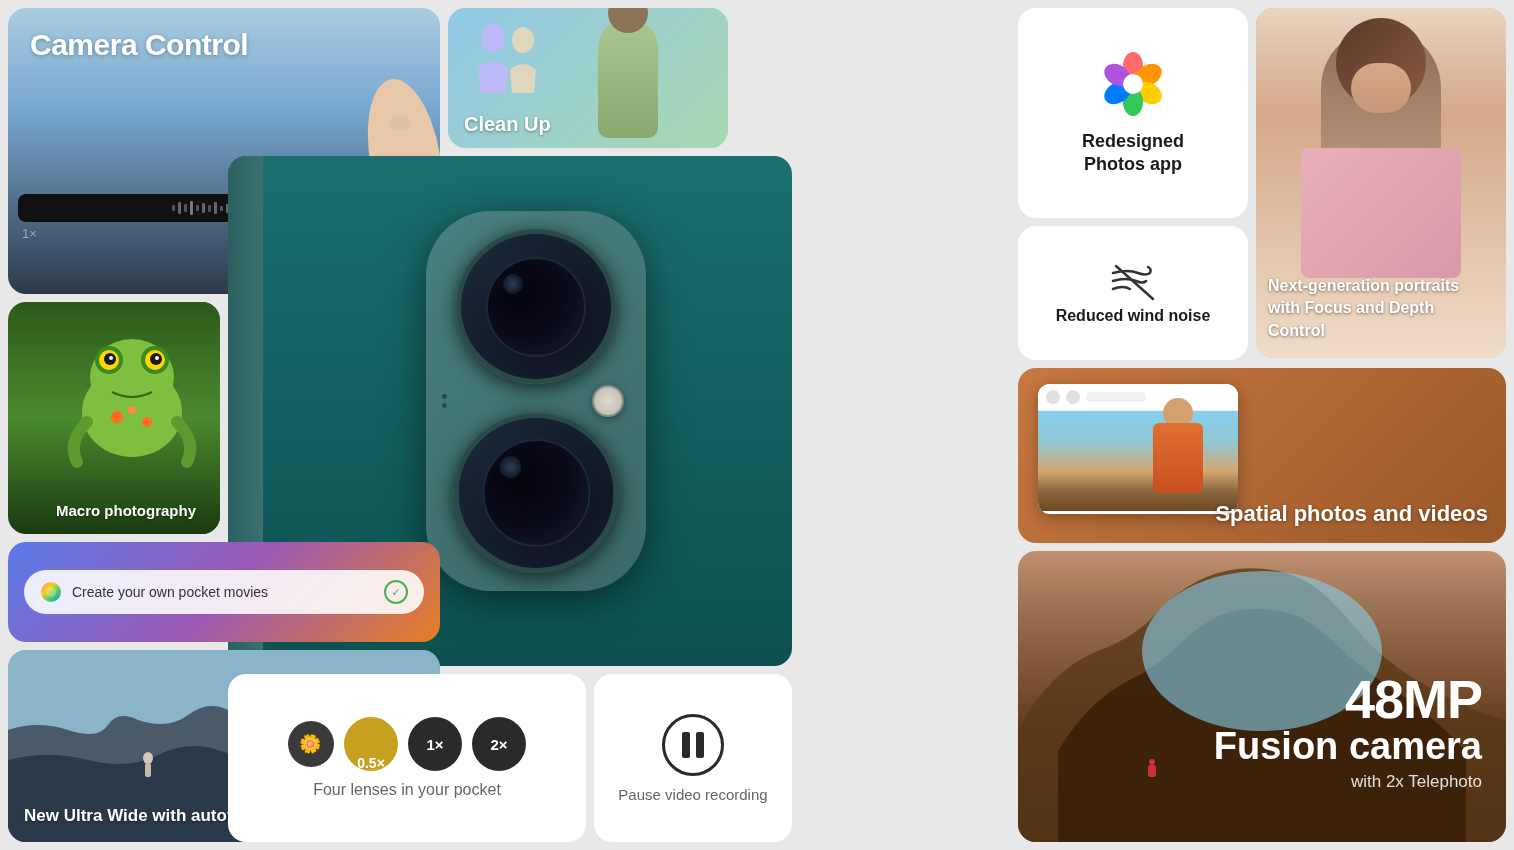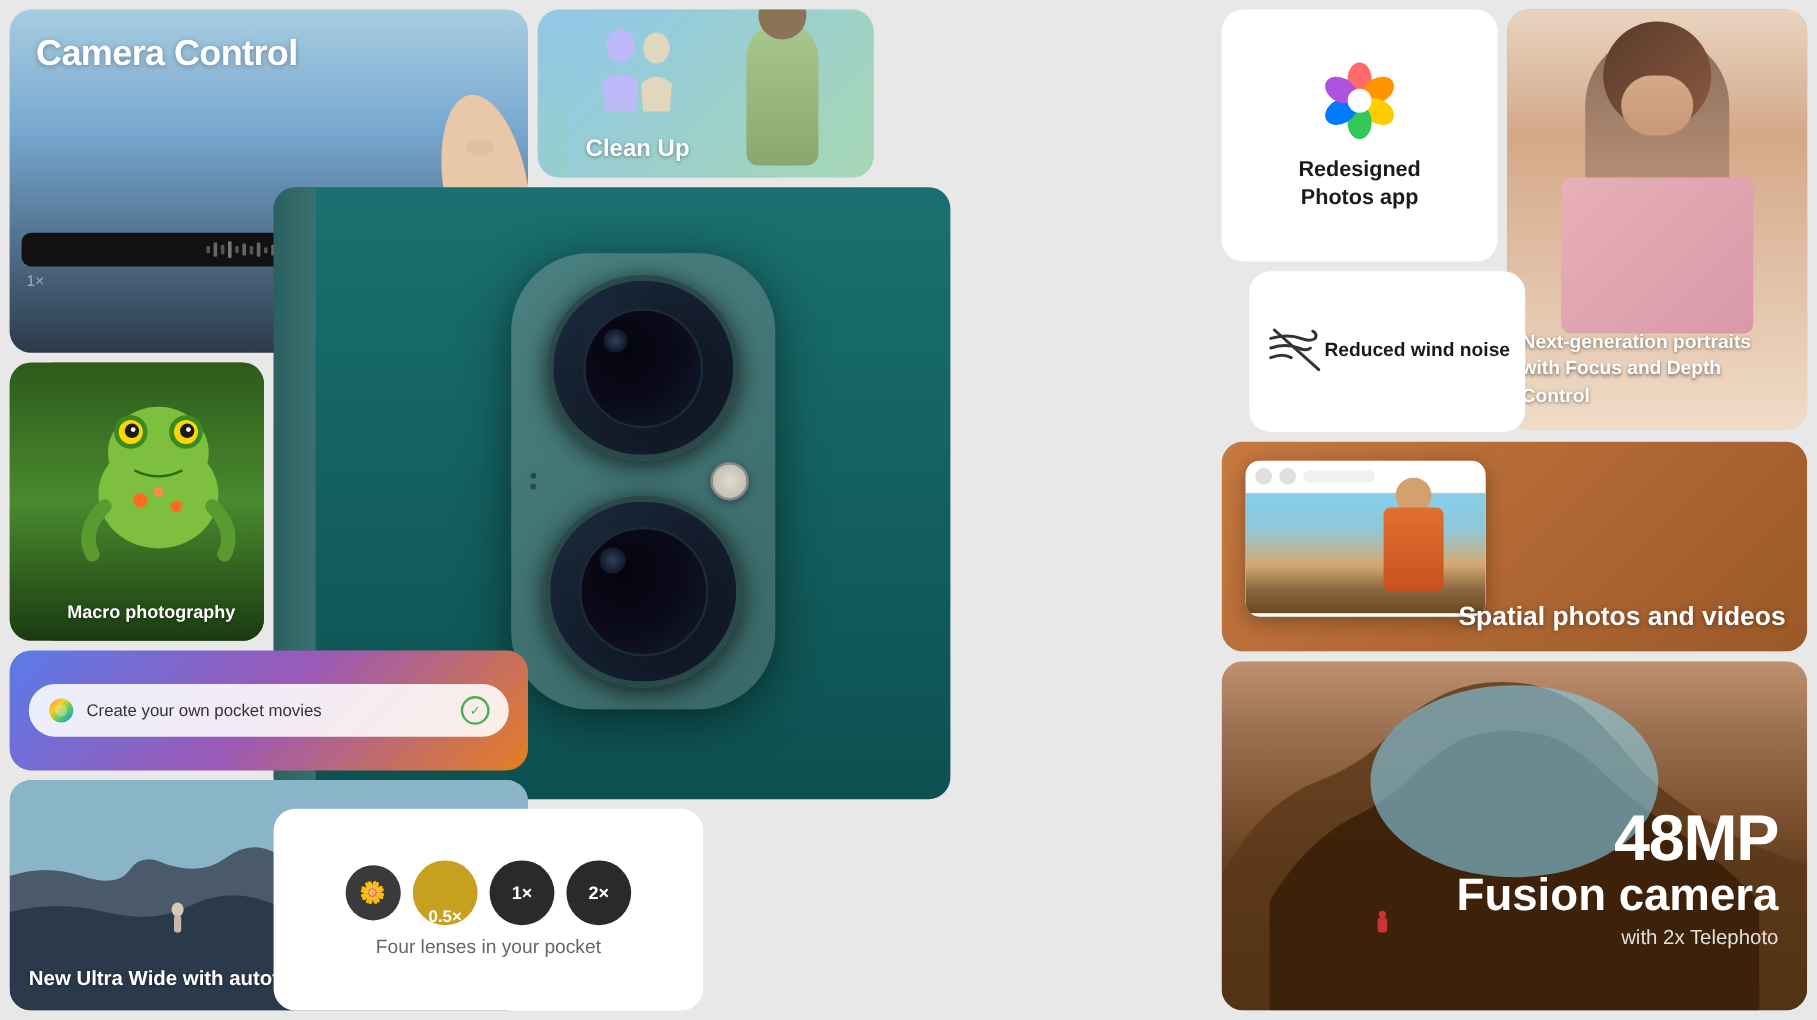--- a/index.html
+++ b/index.html
@@ -106,21 +106,21 @@
 
     <svg style="position:absolute;right:-5px;top:60px;width:160px;height:180px;" viewBox="0 0 160 180">
       <ellipse cx="120" cy="90" rx="35" ry="80" fill="#e8c8a8" transform="rotate(-10,120,90)"></ellipse>
       <ellipse cx="90" cy="140" rx="25" ry="10" fill="#d4a888"></ellipse>
       <ellipse cx="100" cy="60" rx="12" ry="8" fill="#e8c8a8"></ellipse>
       <ellipse cx="115" cy="55" rx="11" ry="7" fill="#e0c0a0"></ellipse>
     </svg>
   </div>
 
   <div class="tile t-clean-up" style="left:448px;top:8px;width:280px;height:140px;">
-    <div style="width:100%;height:100%;background:linear-gradient(135deg,#90c8e8 0%,#a8d8b0 100%);position:relative;margin-left:24px;">
+    <div style="width:100%;height:100%;background:linear-gradient(135deg,#90c8e8 0%,#a8d8b0 100%);position:relative;">
 
       <svg style="position:absolute;top:10px;left:20px;width:80px;height:80px;" viewBox="0 0 80 80">
         <ellipse cx="25" cy="20" rx="12" ry="14" fill="rgba(200,180,255,0.8)"></ellipse>
         <path d="M10 50 Q25 38 40 50 L38 75 L12 75 Z" fill="rgba(200,180,255,0.8)"></path>
         <ellipse cx="55" cy="22" rx="11" ry="13" fill="rgba(255,220,180,0.7)"></ellipse>
         <path d="M42 52 Q55 40 68 52 L66 75 L44 75 Z" fill="rgba(255,220,180,0.7)"></path>
       </svg>
 
       <div style="position:absolute;top:5px;right:40px;width:120px;height:130px;display:flex;align-items:center;justify-content:center;">
         <div style="width:60px;height:120px;background:linear-gradient(180deg,#a8c890 0%,#88a870 100%);border-radius:30px 30px 10px 10px;position:relative;">
@@ -233,21 +233,21 @@
         <div style="position:absolute;right:22px;top:50%;transform:translateY(-50%);width:32px;height:32px;background:radial-gradient(circle,#e0ddd0,#b8b5a8);border-radius:50%;border:2px solid #888;box-shadow:0 2px 8px rgba(0,0,0,0.4);"></div>
 
         <div style="position:absolute;left:16px;top:50%;transform:translateY(-50%);display:flex;flex-direction:column;gap:4px;">
           <div style="width:5px;height:5px;background:#2a4a4a;border-radius:50%;"></div>
           <div style="width:5px;height:5px;background:#2a4a4a;border-radius:50%;"></div>
         </div>
       </div>
     </div>
   </div>
 
-  <div style="position:absolute;left:1018px;top:226px;width:230px;height:134px;border-radius:18px;overflow:hidden;background:white;display:flex;align-items:center;justify-content:center;padding:12px;margin-left:23px;">
+  <div style="position:absolute;left:1018px;top:226px;width:230px;height:134px;border-radius:18px;overflow:hidden;background:white;display:flex;flex-direction:column;align-items:center;justify-content:center;padding:12px;">
     <svg width="50" height="40" viewBox="0 0 50 40" style="margin-bottom:6px;">
 
       <path d="M5 12 Q20 8 30 12 Q38 15 42 12 Q44 8 40 6" stroke="#333" stroke-width="2.5" fill="none" stroke-linecap="round"></path>
       <path d="M5 20 Q18 16 28 20 Q35 23 38 20" stroke="#333" stroke-width="2.5" fill="none" stroke-linecap="round"></path>
       <path d="M5 28 Q15 24 22 28" stroke="#333" stroke-width="2.5" fill="none" stroke-linecap="round"></path>
 
       <line x1="8" y1="5" x2="45" y2="38" stroke="#333" stroke-width="2.5" stroke-linecap="round"></line>
     </svg>
     <span style="font-size:16px;font-weight:600;color:#1a1a1a;text-align:center;">Reduced wind noise</span>
   </div>
@@ -351,14 +351,23 @@
         <span style="font-size:15px;font-weight:700;color:white;">1×</span>
       </div>
 
       <div style="width:54px;height:54px;border-radius:50%;background:#2a2a2a;display:flex;align-items:center;justify-content:center;">
         <span style="font-size:15px;font-weight:700;color:white;">2×</span>
       </div>
     </div>
     <span style="font-size:16px;color:#666;text-align:center;">Four lenses in your pocket</span>
   </div>
 
+  <div style="position:absolute;left:594px;top:674px;width:198px;height:168px;border-radius:18px;overflow:hidden;background:white;display:flex;flex-direction:column;align-items:center;justify-content:center;gap:10px;">
+    <div style="width:62px;height:62px;border-radius:50%;border:3px solid #2a2a2a;display:flex;align-items:center;justify-content:center;">
+      <div style="display:flex;gap:6px;">
+        <div style="width:8px;height:26px;background:#2a2a2a;border-radius:2px;"></div>
+        <div style="width:8px;height:26px;background:#2a2a2a;border-radius:2px;"></div>
+      </div>
+    </div>
+    <span style="font-size:15px;color:#666;text-align:center;">Pause video recording</span>
+  </div>
 
 </div>
 
 </body></html>

